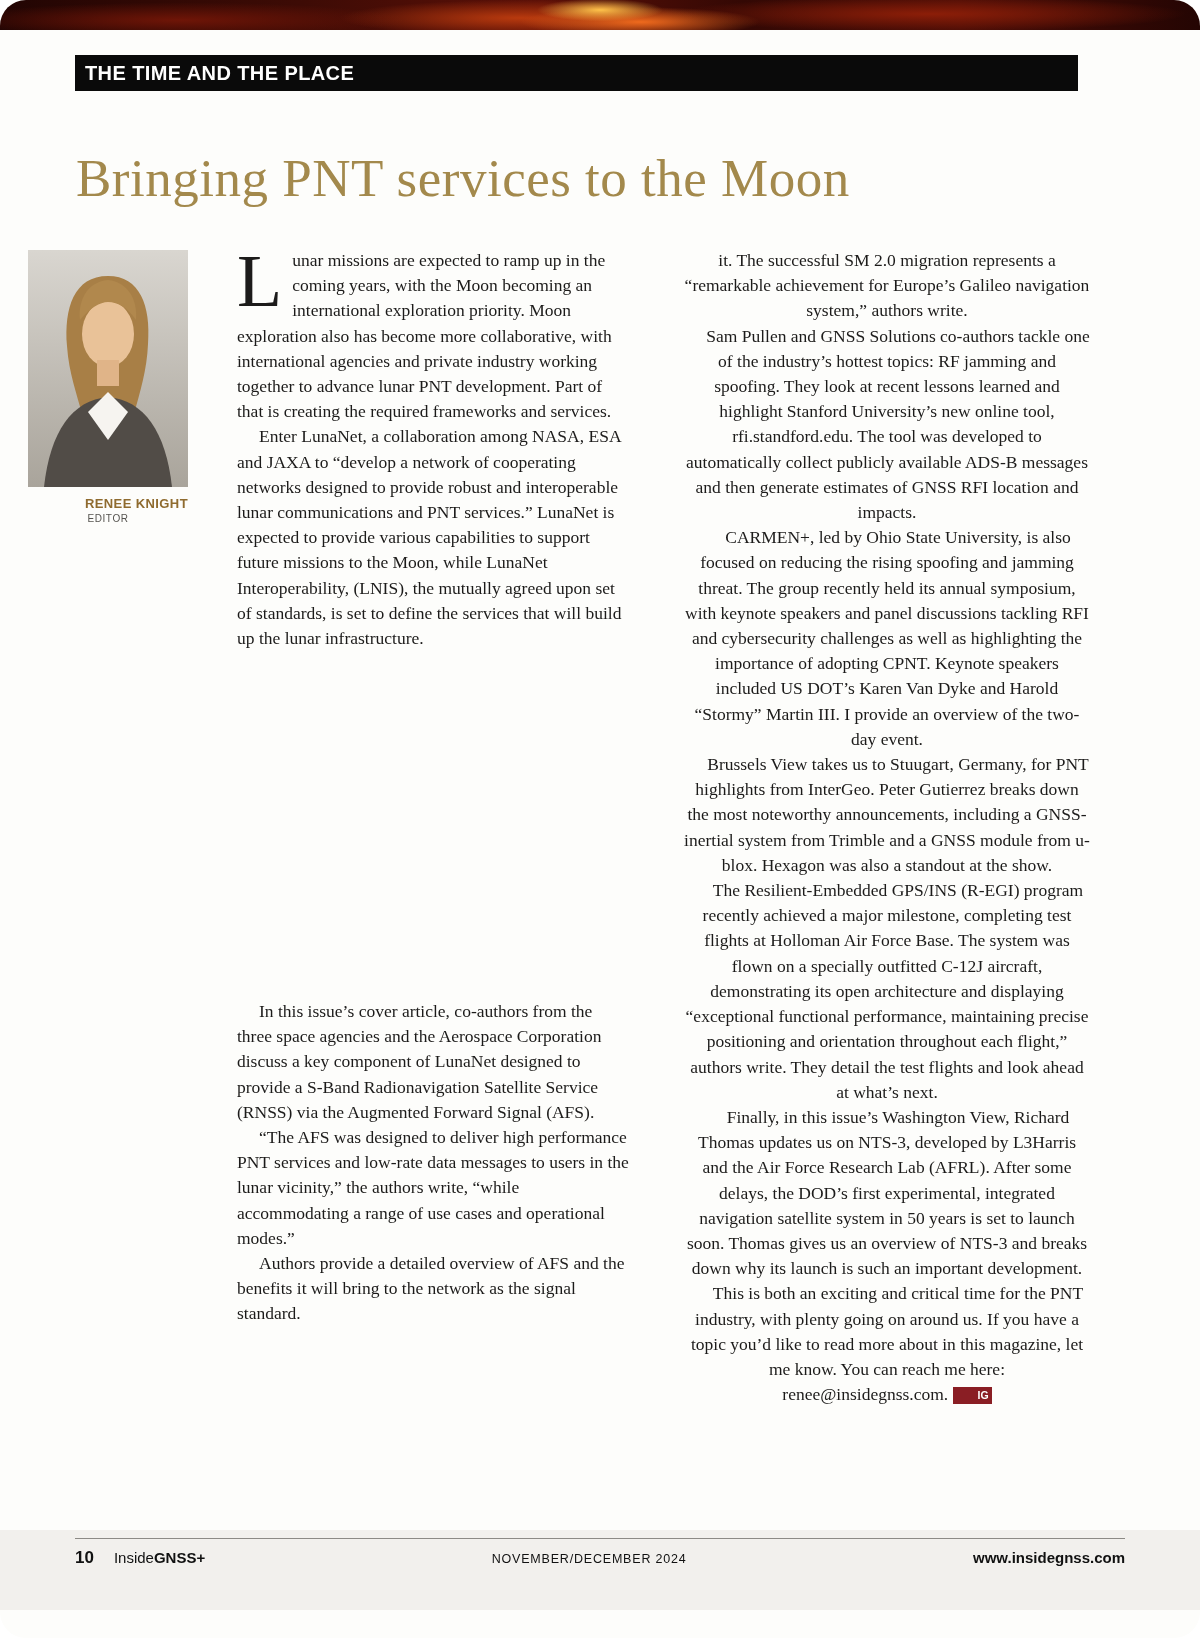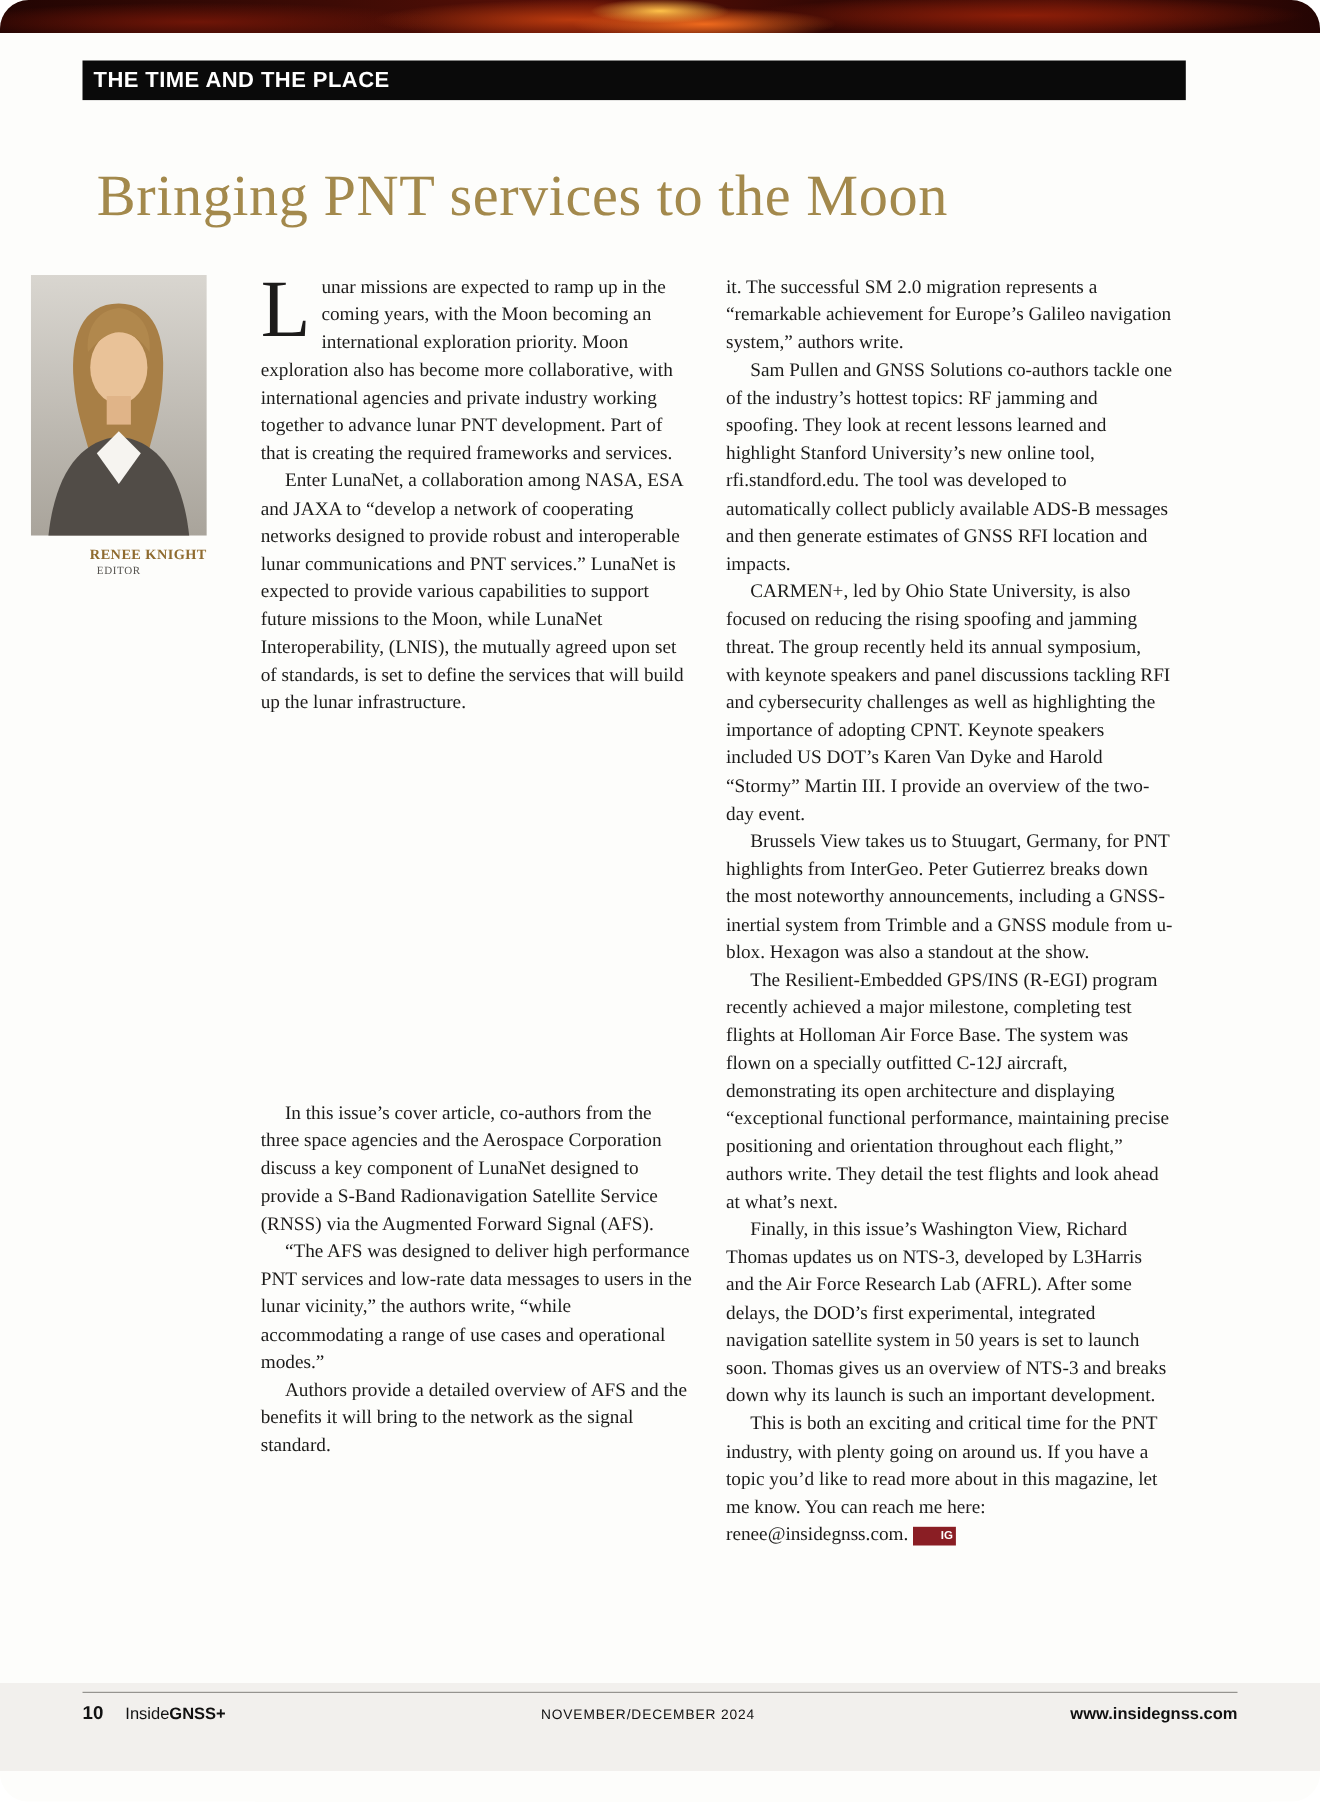--- a/index.html
+++ b/index.html
@@ -20,35 +20,35 @@
       linear-gradient(90deg, #220503 0%, #3d0b05 25%, #5c1007 45%, #330804 62%, #4b0d06 80%, #240503 100%);
   }
   .section-bar {
     position:absolute; left:75px; top:55px; width:1003px; height:36px;
     background:#0a0a0a; color:#ffffff;
     font-family:"Liberation Sans", sans-serif; font-weight:700;
     font-size:20px; line-height:37px; letter-spacing:0.4px;
     padding-left:10px; box-sizing:border-box;
   }
   .page-title {
-    position:absolute; left:88px; top:148px; margin:0;
+    position:absolute; left:76px; top:148px; margin:0;
     font-family:"Liberation Serif", serif; font-weight:400;
     font-size:53px; color:#a3894c; letter-spacing:0.5px;
   }
   
   .photo-block { position:absolute; left:28px; top:250px; width:160px; }
   .photo-block svg { display:block; }
-  .byline { margin-top:9px; text-align:right; font-family:Liberation Serif, serif; }
+  .byline { margin-top:9px; text-align:right; font-family:Liberation Sans, sans-serif; }
   .byline-name { font-size:13px; font-weight:700; color:#8f6b2f; letter-spacing:0.4px; }
   .byline-role { font-size:10px; color:#55534f; letter-spacing:0.6px; margin-top:2px;text-align:center; }
   
   .col { position:absolute; }
   .mid-top    { left:237px; top:248px; width:392px; }
   .mid-bottom { left:237px; top:999px; width:392px; }
-  .right-col  { left:660px; top:248px; width:406px; }
+  .right-col  { left:684px; top:248px; width:406px;text-align:center; }
   .para { margin:0; font-size:17.5px; line-height:25.2px; }
   .indent { text-indent:22px; }
   .dropcap {
     float:left; font-size:74px; line-height:58px;
     padding:4px 10px 0 0; color:#1c1b1a; font-family:"Liberation Serif", serif;
   }
   
   .pullquote {
     position:absolute; left:75px; top:737px; width:556px; height:230px;
     box-sizing:border-box; padding:20px 4px 0 3px;

